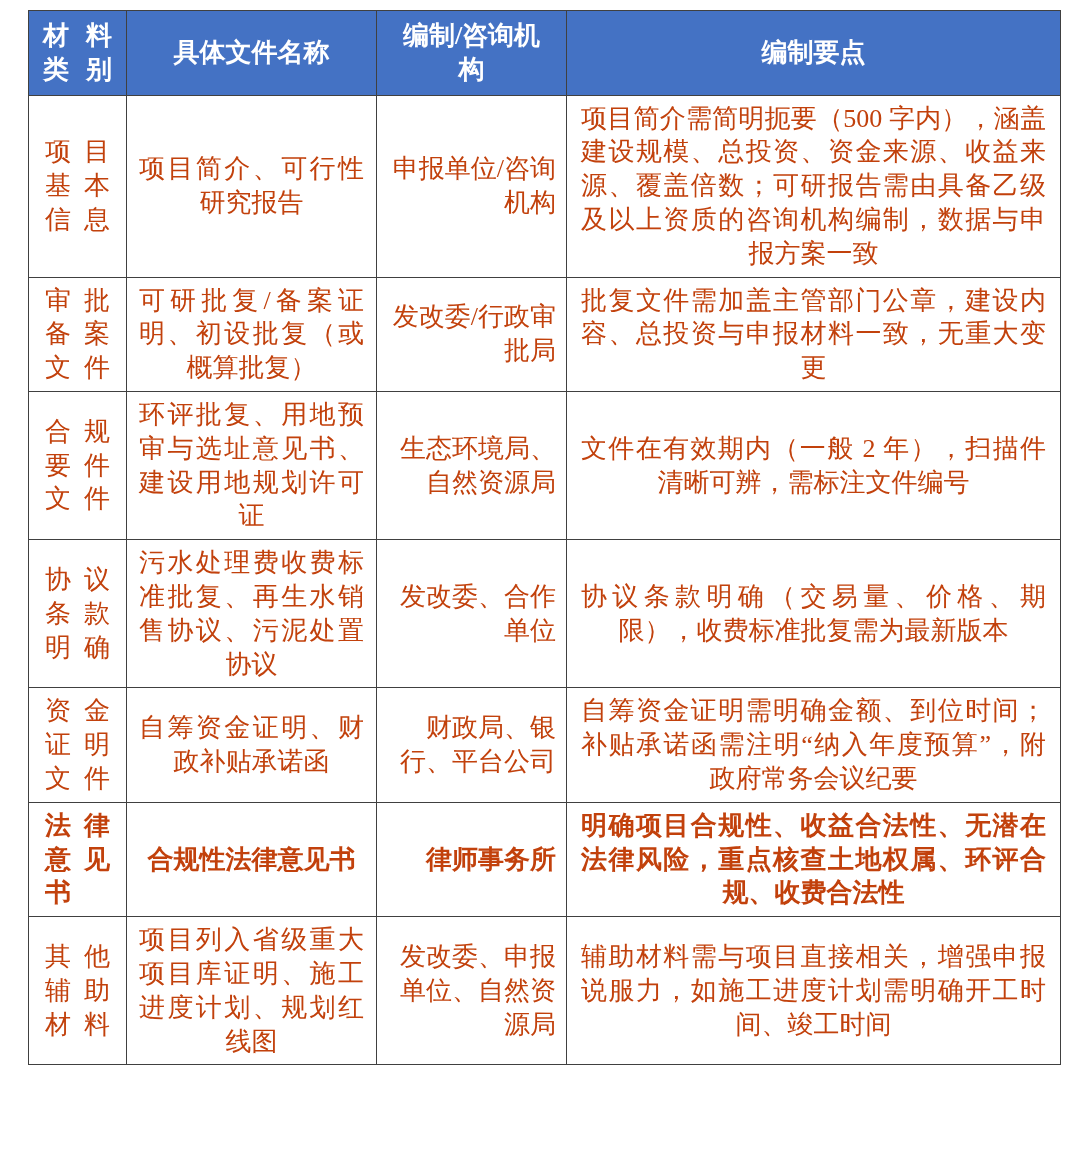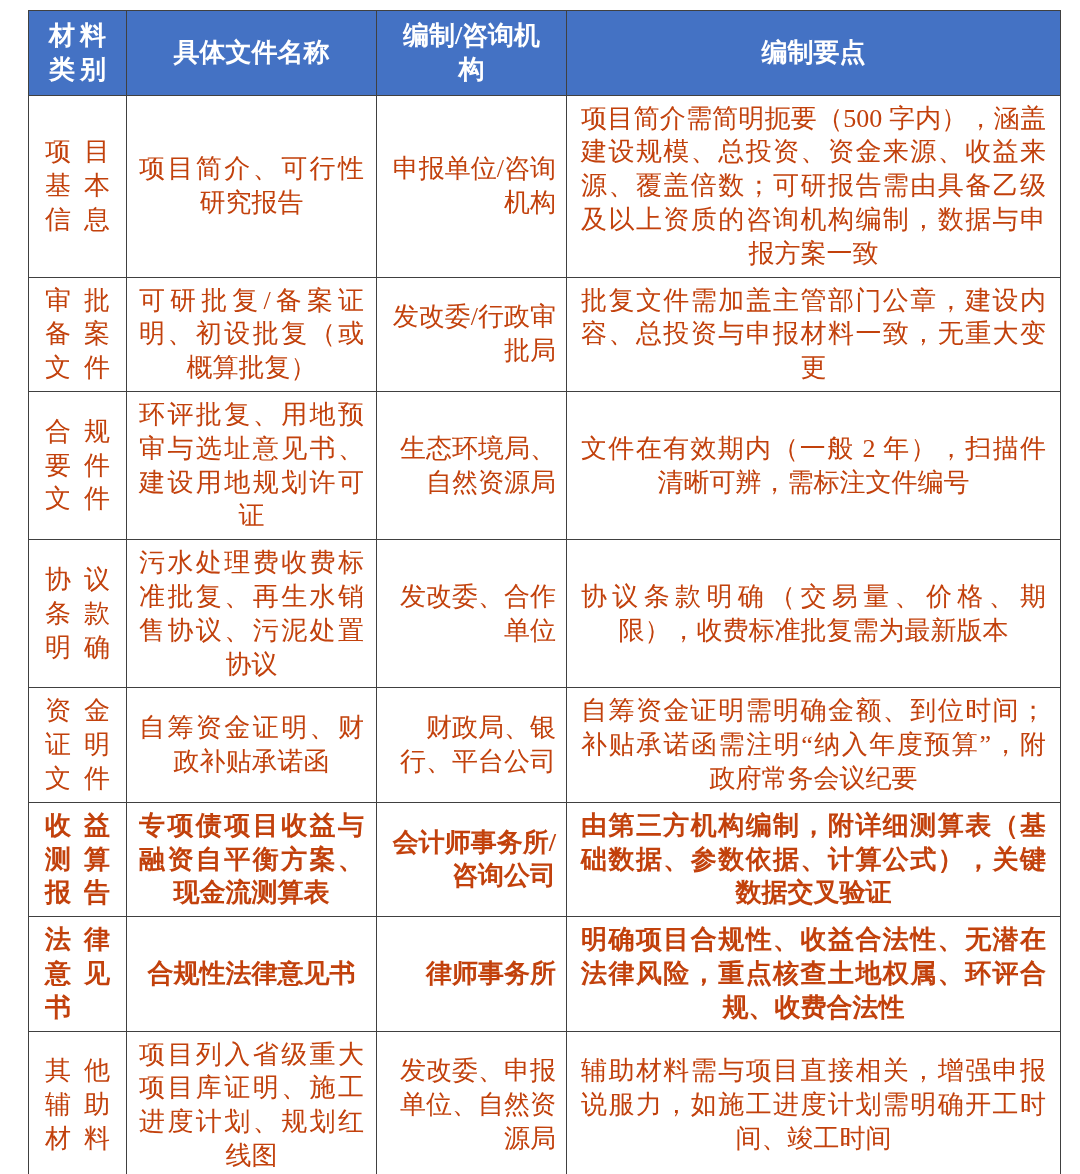--- a/index.html
+++ b/index.html
@@ -42,21 +42,21 @@
   thead th {
     background: #4472c4;
     color: #ffffff;
     font-weight: bold;
     text-align: center;
     padding: 8px 20px;
   }
   thead th.cat-h {
     text-align: justify;
     text-align-last: justify;
-    padding: 8px 20px;
+    padding: 8px 14px;
   }
   td.cat {
     text-align: justify;
     text-align-last: justify;
     padding: 6px 16px;
   }
   td.doc {
     text-align: justify;
     text-align-last: center;
     padding: 6px 12px;
@@ -118,26 +118,20 @@
         <td class="unit">发改委、合作单位</td>
         <td class="points">协议条款明确（交易量、价格、期限），收费标准批复需为最新版本</td>
       </tr>
       <tr>
         <td class="cat">资金证明文件</td>
         <td class="doc">自筹资金证明、财政补贴承诺函</td>
         <td class="unit">财政局、银行、平台公司</td>
         <td class="points">自筹资金证明需明确金额、到位时间；补贴承诺函需注明“纳入年度预算”，附政府常务会议纪要</td>
       </tr>
       <tr class="em">
-        <td class="cat">收益测算报告</td>
-        <td class="doc">专项债项目收益与融资自平衡方案、现金流测算表</td>
-        <td class="unit">会计师事务所/咨询公司</td>
-        <td class="points">由第三方机构编制，附详细测算表（基础数据、参数依据、计算公式），关键数据交叉验证</td>
-      </tr>
-      <tr class="em">
         <td class="cat">法律意见书</td>
         <td class="doc">合规性法律意见书</td>
         <td class="unit">律师事务所</td>
         <td class="points">明确项目合规性、收益合法性、无潜在法律风险，重点核查土地权属、环评合规、收费合法性</td>
       </tr>
       <tr>
         <td class="cat">其他辅助材料</td>
         <td class="doc">项目列入省级重大项目库证明、施工进度计划、规划红线图</td>
         <td class="unit">发改委、申报单位、自然资源局</td>
         <td class="points">辅助材料需与项目直接相关，增强申报说服力，如施工进度计划需明确开工时间、竣工时间</td>

